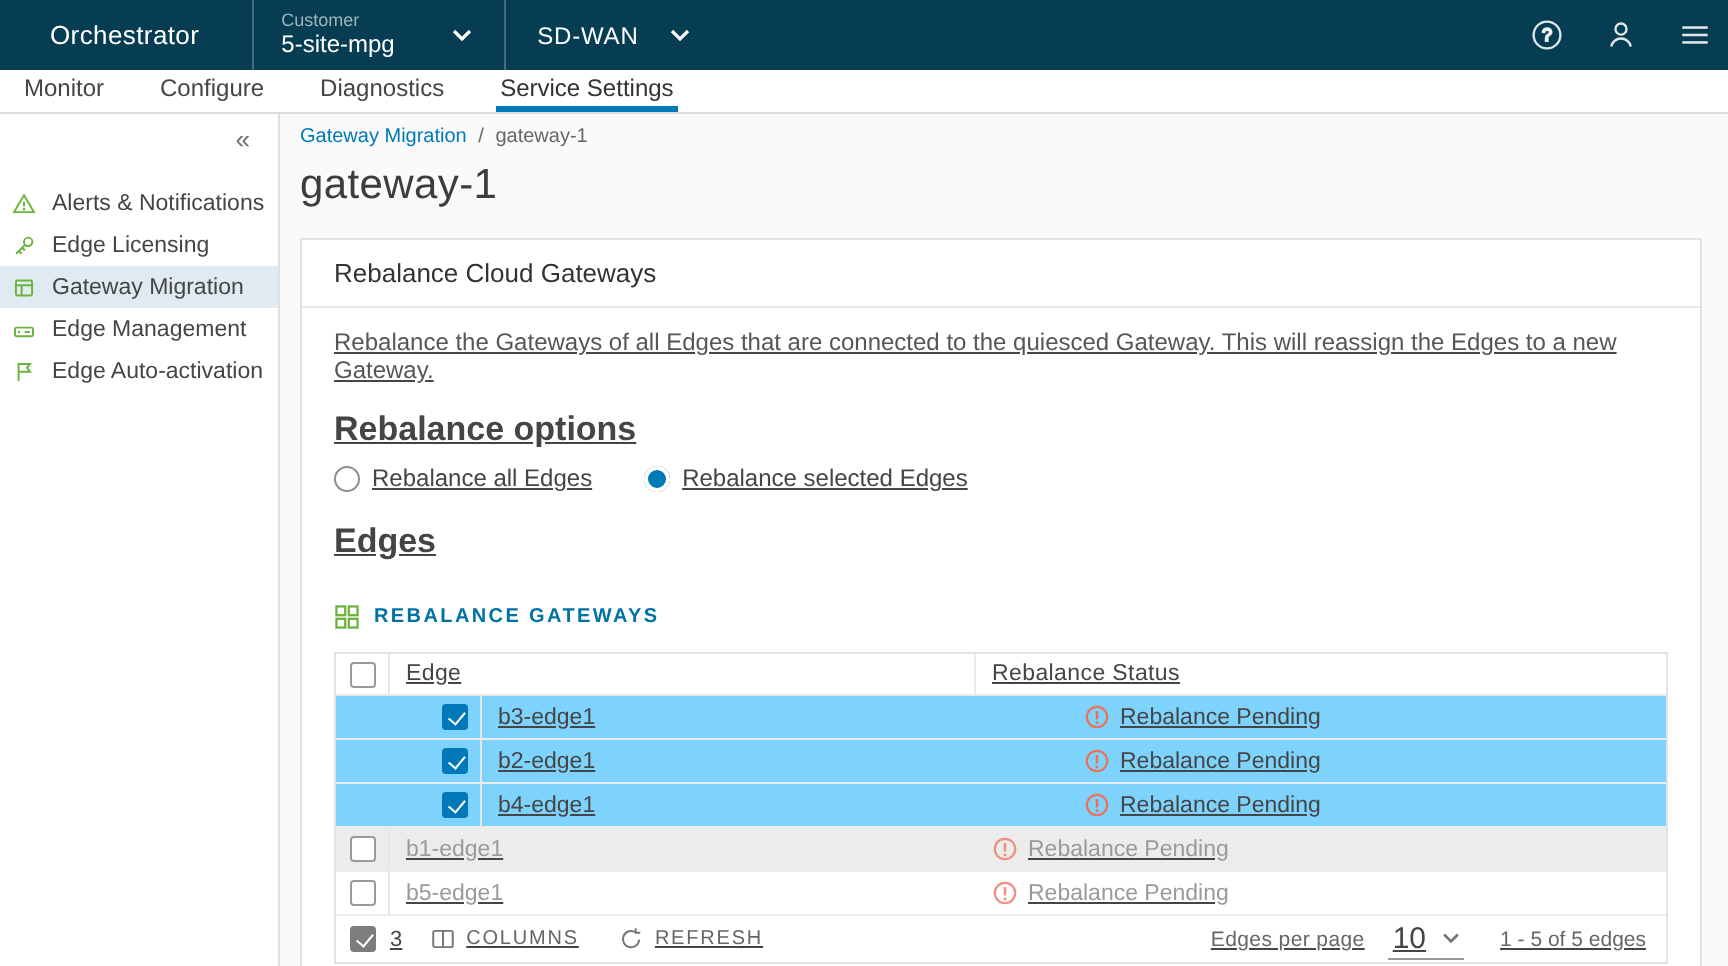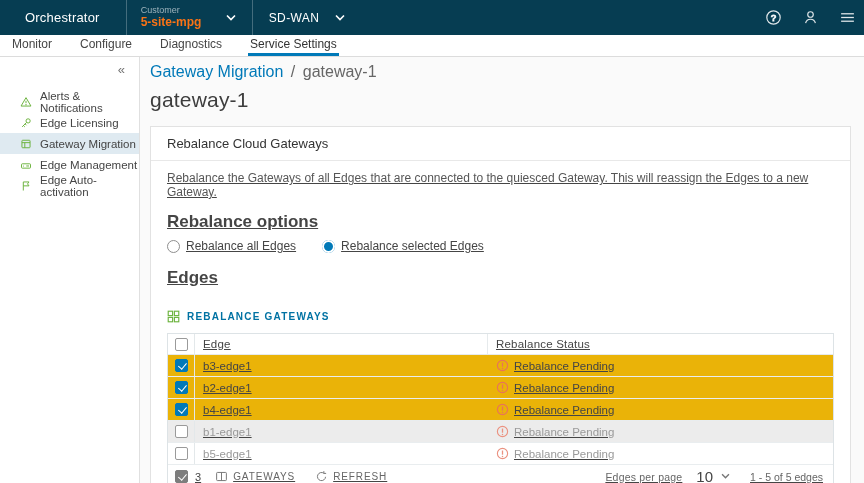--- a/index.html
+++ b/index.html
@@ -6,47 +6,47 @@
   html,body { width:864px; height:483px; overflow:hidden; background:#fafafa;
     font-family:"Liberation Sans", sans-serif; color:#454545; }
 
   
   .topbar { height:35px; background:#063d52; display:flex; align-items:stretch; }
   .brand { color:#fff; font-size:13px; display:flex; align-items:center; padding:0 26px 0 25px; letter-spacing:.2px; }
   .tb-divider { width:1px; background:rgba(255,255,255,.25); margin:0; }
   .customer-select { display:flex; align-items:center; padding:0 16px 0 14px; cursor:pointer; min-width:125px; justify-content:space-between; }
   .cs-labels { display:flex; flex-direction:column; justify-content:center; line-height:1.15; }
   .cs-label { font-size:9px; color:#9db3bd; }
-  .cs-value { font-size:12px; color:#f97316;font-weight:bold; }
+  .cs-value { font-size:12px; color:#ffffff; }
   .service-select { display:flex; align-items:center; padding:0 18px 0 16px; cursor:pointer; min-width:110px; justify-content:space-between; }
   .service-select span { font-size:12px; color:#fff; letter-spacing:.4px; }
   .chev { width:10px; height:7px; stroke:#fff; stroke-width:1.6; fill:none; }
   .tb-spacer { flex:1; }
   .tb-icons { display:flex; align-items:center; gap:20px; padding-right:8px; }
   .tb-icon { width:17px; height:17px; cursor:pointer; }
   .tb-icon * { stroke:rgba(255,255,255,.88); }
 
   
   .navbar { height:22px; background:#fff; border-bottom:1px solid #dcdcdc; display:flex; align-items:stretch; padding-left:10px; }
   .nav-tab { font-size:12px; color:#454545; display:flex; align-items:center; padding:0 2px; margin-right:24px; cursor:pointer; border-bottom:3px solid transparent; }
   .nav-tab.active { border-bottom-color:#0079b8; color:#333; }
 
   
   .main { display:flex; height:426px; }
   .sidebar { width:140px; background:#fff; border-right:1px solid #e0e0e0; flex-shrink:0; }
   .collapse-btn { text-align:right; padding:5px 14px 2px 0; color:#727272; font-size:13px; cursor:pointer; }
   .side-list { margin-top:12px; }
-  .side-item { height:21px; display:flex; align-items:center; gap:8px; padding-left:20px; font-size:11.5px; color:#454545; cursor:pointer; }
+  .side-item { height:21px; display:flex; align-items:center; gap:8px; padding-left:6px; font-size:11.5px; color:#454545; cursor:pointer; }
   .side-item.active { background:#dfeaf1; }
   .side-icon { width:12px; height:12px; flex-shrink:0; }
   .side-icon * { stroke:#6cb33e; stroke-width:1.3; fill:none; }
   .side-icon .fill { fill:#6cb33e; stroke:none; }
 
   .content { flex:1; display:flex; flex-direction:column; padding:6px 13px 0 10px; min-width:0; }
-  .breadcrumb { font-size:16px; color:#666; }
+  .breadcrumb { font-size:10px; color:#666; }
   .breadcrumb a { color:#0079b8; text-decoration:none; cursor:pointer; }
   .bc-sep { margin:0 3px; }
   h1.page-title { font-size:21px; font-weight:300; color:#3d3d3d; margin-top:7px; letter-spacing:.2px; }
 
   
   .card { background:#fff; border:1px solid #e2e2e2; margin-top:14px; flex:1; display:flex; flex-direction:column; }
   .card-header { padding:9px 16px; font-size:13px; color:#333; border-bottom:1px solid #e8e8e8; }
   .card-body { padding:10px 16px 12px 16px;text-decoration:underline; }
   .desc { font-size:12px; color:#565656; line-height:14px; }
   .opt-label { margin-top:13px; font-size:17px; font-weight:700; color:#454545; }
@@ -59,21 +59,21 @@
   .action-btn { display:inline-flex; align-items:center; gap:7px; background:none; border:none; cursor:pointer; }
   .action-btn span { font-size:10px; font-weight:700; letter-spacing:1.2px; color:#0072a3; font-family:"Liberation Sans",sans-serif; }
   .grid-icon { width:13px; height:13px; }
   .grid-icon rect { stroke:#6cb33e; stroke-width:1.4; fill:none; }
 
   
   .table { margin-top:6px; border:1px solid #dde3e6; }
   .t-head { display:flex; height:21px; align-items:center; border-bottom:1px solid #e6eaec; }
   .th { font-size:10.5px; color:#6a6a6a; letter-spacing:.2px; }
   .t-row { display:flex; height:22px; align-items:center; border-bottom:1px solid #e9edef; }
-  .t-row.sel { background:#eab308; }
+  .t-row.sel { background:#7dd3fc;padding-left:46px; }
   .t-row.shade { background:#ececec; }
   .cell-check { width:27px; align-self:stretch; display:flex; align-items:center; justify-content:center; border-right:1px solid #e3e8ea; flex-shrink:0; }
   .cell-edge { flex:0 0 292px; padding-left:8px; font-size:11.5px; color:#454545; }
   .cell-status { flex:1; display:flex; align-items:center; gap:5px; font-size:11.5px; color:#454545; align-self:stretch; }
   .t-head .cell-status { border-left:1px solid #e6eaec; padding-left:8px; }
   .t-row .cell-status { padding-left:9px; }
   .t-row.dim .cell-edge, .t-row.dim .cell-status .st-txt { color:#9a9a9a; }
   .status-icon { width:13px; height:13px; flex-shrink:0; }
 
   .checkbox { width:13px; height:13px; border:1px solid #9a9a9a; border-radius:2px; background:#fff; position:relative; cursor:pointer; display:inline-block; }
@@ -314,21 +314,21 @@
             </div>
 
             <div class="t-foot">
               <span class="checkbox gray"></span>
               <span class="foot-count">3</span>
               <div class="foot-group">
                 <svg class="foot-ic" viewBox="0 0 16 16">
                   <rect x="2" y="3" width="12" height="10" rx="1"></rect>
                     <line x1="8" y1="3" x2="8" y2="13"></line>
                 </svg>
-                <span class="foot-lbl">GATEWAYS</span>
+                <span class="foot-lbl">COLUMNS</span>
               </div>
               <div class="foot-group">
                 <svg class="foot-ic" viewBox="0 0 16 16">
                   <path d="M13 8.4 A5 5 0 1 1 10.9 4"></path>
                     <path d="M10.9 1.4 v2.8 h2.8"></path>
                 </svg>
                 <span class="foot-lbl">REFRESH</span>
               </div>
               <div class="foot-spacer"></div>
               <span class="pp-label">Edges per page</span>

